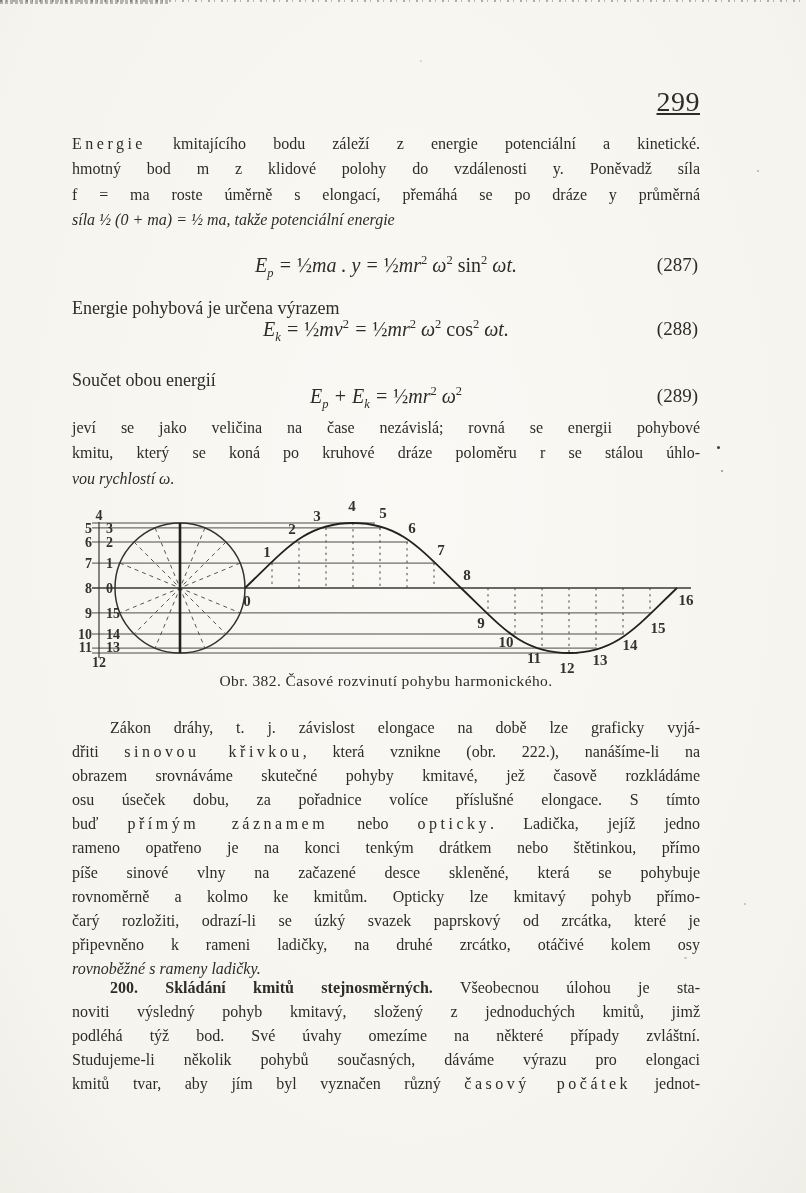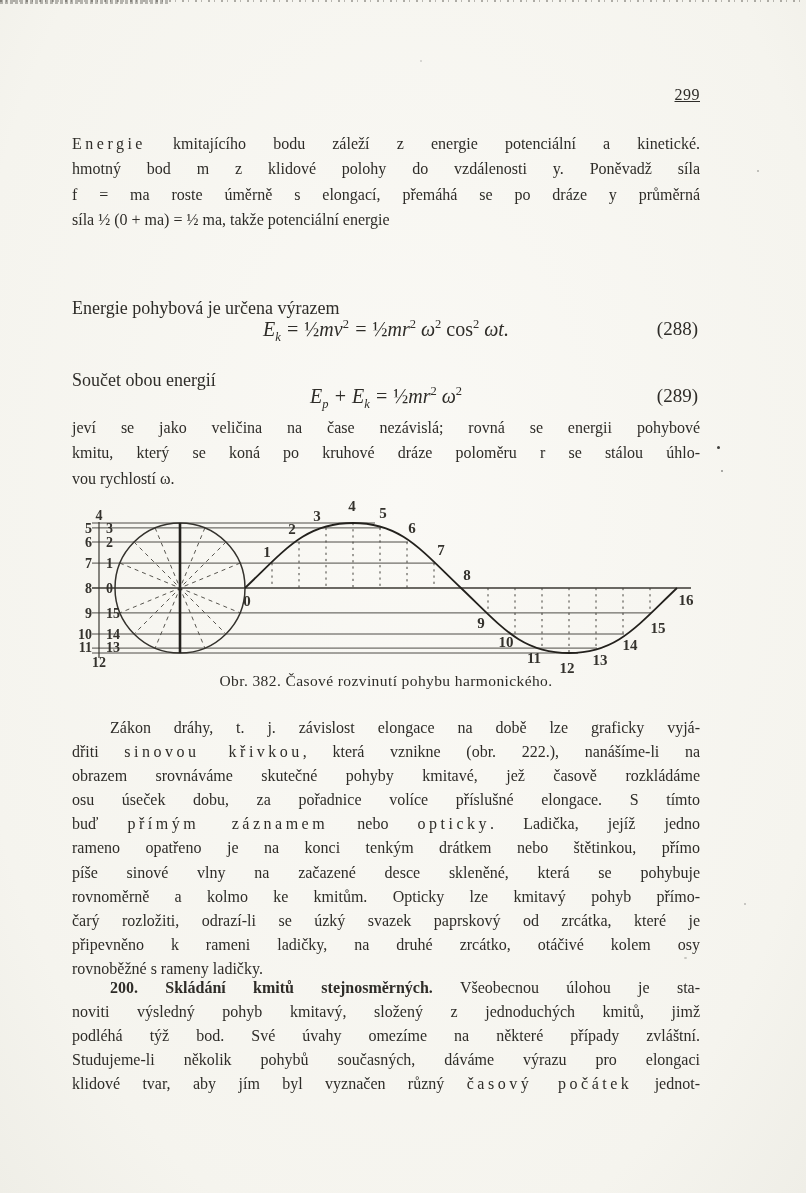--- a/index.html
+++ b/index.html
@@ -8,25 +8,25 @@
     background:#f7f6f1;
     background-image:radial-gradient(ellipse at 50% 42%,#faf9f5 0%,#f5f4ee 78%,#efeee7 100%);
     font-family:"Liberation Serif",serif;
     color:#2e2c28;
   }
   .topedge{position:absolute;top:0;left:0;width:806px;height:2px;opacity:.45;
     background:repeating-linear-gradient(90deg,#55524a 0 2px,transparent 2px 6px,#6a6760 6px 7px,transparent 7px 13px);}
   .topedge2{position:absolute;top:0;left:0;width:170px;height:4px;opacity:.35;
     background:repeating-linear-gradient(90deg,#3c3a34 0 3px,transparent 3px 5px);}
   .abs{position:absolute;left:72px;width:628px;}
-  .pageno{top:86px;font-size:16px;text-align:right;letter-spacing:.5px;text-decoration:underline;}
+  .pageno{top:86px;font-size:28px;text-align:right;letter-spacing:.5px;text-decoration:underline;}
   .ln{font-size:16px;text-align:justify;text-align-last:justify;overflow:visible;white-space:normal;}
   .lh25{height:25.3px;line-height:25.3px;}
   .lh24{height:24.1px;line-height:24.1px;}
-  .last{text-align:left;text-align-last:left;}
+  .last{text-align:left;text-align-last:left;font-style:italic;}
   .sp{letter-spacing:3.5px;}
   .bold{font-weight:bold;}
   .indent{text-indent:38px;}
   .tline{font-size:18px;line-height:26px;text-align:left;margin-top:12px;}
   .eq{position:absolute;left:72px;width:628px;text-align:center;font-size:20px;height:32px;line-height:30px;}
   .eq .math{font-style:italic;}
   .eq .math .rm{font-style:normal;}
   .eq sup,.eq sub{font-size:12.5px;line-height:0;font-style:italic;}
   .eq sup{font-style:normal;}
   .eq .num{position:absolute;right:2px;top:0;font-style:normal;font-size:19px;}
@@ -44,20 +44,24 @@
 
   <div class="abs pageno">299</div>
 
   <div class="abs" style="top:131px">
     <div class="ln lh25 jl"><span class="sp">Energie</span><span> kmitajícího bodu záleží z energie potenciální a kinetické.</span></div>
     <div class="ln lh25">hmotný bod m z klidové polohy do vzdálenosti y. Poněvadž síla</div>
     <div class="ln lh25">f = ma roste úměrně s elongací, přemáhá se po dráze y průměrná</div>
     <div class="ln lh25 last">síla ½ (0 + ma) = ½ ma, takže potenciální energie</div>
   </div>
 
+  <div class="eq" style="top:250px">
+    <span class="math">E<sub>p</sub> = <span class="rm">½</span>ma . y = <span class="rm">½</span>mr<sup>2</sup> ω<sup>2</sup> <span class="rm">sin</span><sup>2</sup> ωt.</span>
+    <span class="num">(287)</span>
+  </div>
 
   <div class="abs tline" style="top:283px">Energie pohybová je určena výrazem</div>
 
   <div class="eq" style="top:314px">
     <span class="math">E<sub>k</sub> = <span class="rm">½</span>mv<sup>2</sup> = <span class="rm">½</span>mr<sup>2</sup> ω<sup>2</sup> <span class="rm">cos</span><sup>2</sup> ωt.</span>
     <span class="num">(288)</span>
   </div>
 
   <div class="abs tline" style="top:355px">Součet obou energií</div>
 
@@ -166,21 +170,21 @@
     <div class="ln lh24">čarý rozložiti, odrazí-li se úzký svazek paprskový od zrcátka, které je</div>
     <div class="ln lh24">připevněno k rameni ladičky, na druhé zrcátko, otáčivé kolem osy</div>
     <div class="ln lh24 last">rovnoběžné s rameny ladičky.</div>
   </div>
 
   <div class="abs" style="top:976px">
     <div class="ln lh24 indent"><span class="bold">200. Skládání kmitů stejnosměrných.</span><span> Všeobecnou úlohou je sta-</span></div>
     <div class="ln lh24">noviti výsledný pohyb kmitavý, složený z jednoduchých kmitů, jimž</div>
     <div class="ln lh24">podléhá týž bod. Své úvahy omezíme na některé případy zvláštní.</div>
     <div class="ln lh24">Studujeme-li několik pohybů současných, dáváme výrazu pro elongaci</div>
-    <div class="ln lh24"><span>klidové tvar, aby jím byl vyznačen různý </span><span class="sp">časový počátek</span><span> jednot-</span></div>
+    <div class="ln lh24"><span>kmitů tvar, aby jím byl vyznačen různý </span><span class="sp">časový počátek</span><span> jednot-</span></div>
   </div>
 
   <div class="speck" style="left:717px;top:446px;width:3px;height:3px;opacity:.9"></div>
   <div class="speck" style="left:721px;top:470px;width:2px;height:2px;opacity:.5"></div>
   <div class="speck" style="left:757px;top:170px;width:2px;height:2px;opacity:.35"></div>
   <div class="speck" style="left:744px;top:903px;width:2px;height:2px;opacity:.3"></div>
   <div class="speck" style="left:684px;top:957px;width:3px;height:2px;opacity:.25"></div>
   <div class="speck" style="left:420px;top:60px;width:2px;height:2px;opacity:.2"></div>
 </div>
 

